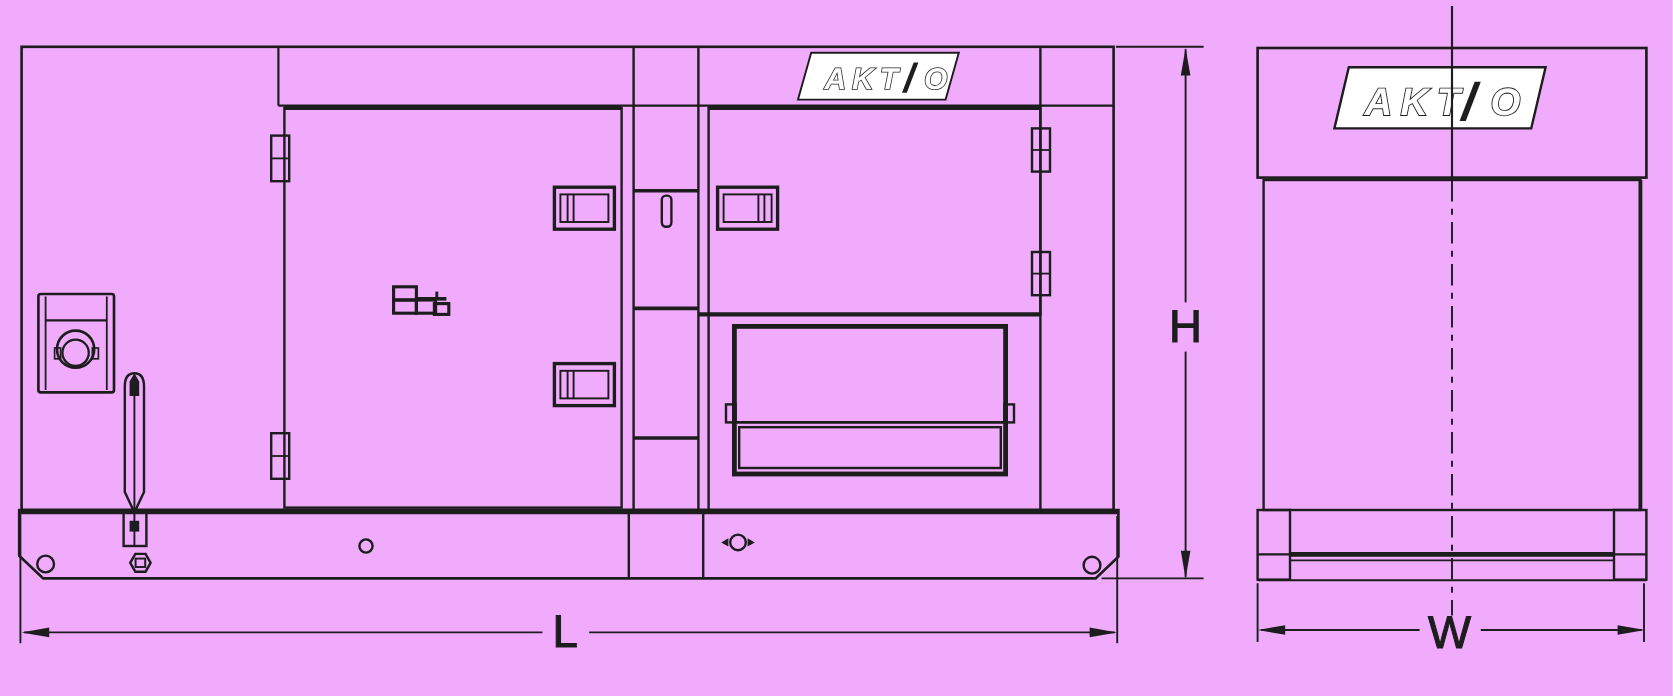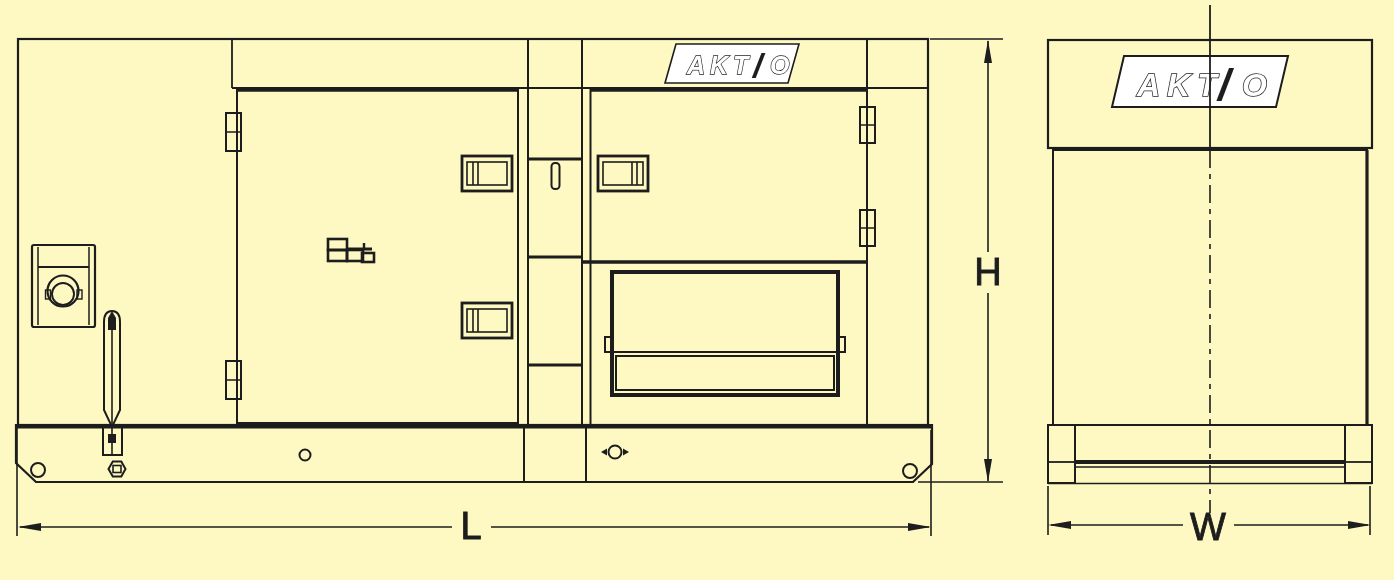--- a/index.html
+++ b/index.html
@@ -1,16 +1,16 @@
 <!DOCTYPE html>
 <html><head>
 <meta charset="utf-8">
 <style>
   html,body{margin:0;padding:0;background:#ffffff;}
-  .stage{position:relative;width:1394px;height:580px;background:#fef9c3;overflow:hidden;
+  .stage{position:relative;width:1394px;height:580px;background:#f0abfc;overflow:hidden;
          font-family:"Liberation Sans",sans-serif;}
   svg{position:absolute;left:0;top:0;}
   .ln{stroke:#1d1d1d;fill:none;}
   .fillln{stroke:#1d1d1d;fill:#ffffff;}
   .solid{fill:#1d1d1d;stroke:none;}
   .dim-text{font-family:"Liberation Sans",sans-serif;font-size:38px;font-weight:400;
             fill:#1d1d1d;stroke:#1d1d1d;stroke-width:0.9;}
   .logo-text{font-family:"Liberation Sans",sans-serif;font-style:italic;font-weight:700;
              fill:#ffffff;stroke:#1d1d1d;paint-order:stroke;}
   .logo-slash{font-family:"Liberation Sans",sans-serif;font-style:italic;font-weight:700;

